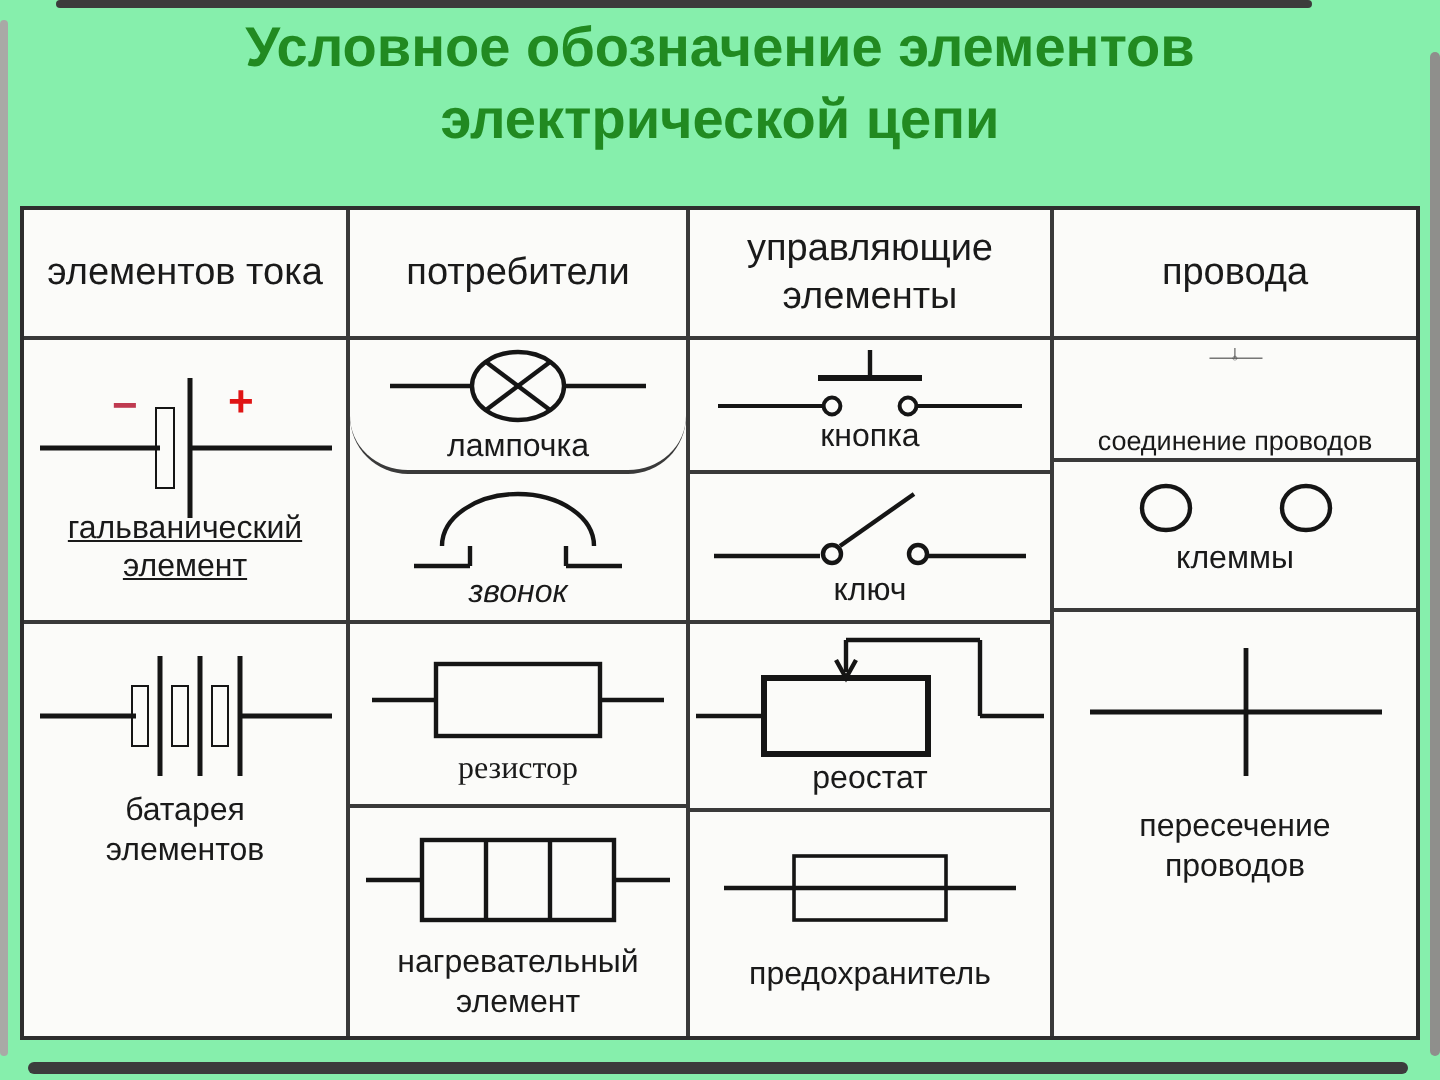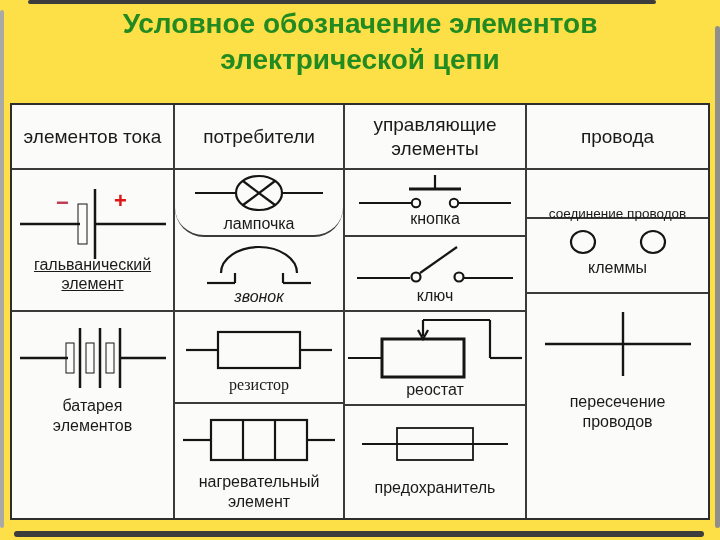--- a/index.html
+++ b/index.html
@@ -1,17 +1,17 @@
 <!DOCTYPE html>
 <html><head>
 <meta charset="utf-8">
 <style>
   html,body{margin:0;padding:0;}
   body{width:720px;height:540px;background:#e9e9e6;font-family:"Liberation Sans",sans-serif;}
-  .slide{position:relative;width:720px;height:540px;background:#fde047;overflow:hidden;box-sizing:border-box;}
+  .slide{position:relative;width:720px;height:540px;background:#86efac;overflow:hidden;box-sizing:border-box;}
   .edge{position:absolute;background:#3c3c3c;border-radius:3px;}
   .edge.top{left:28px;right:64px;top:0;height:4px;}
   .edge.bottom{left:14px;right:16px;bottom:3px;height:6px;}
   .edge.left{left:0;top:10px;bottom:12px;width:4px;background:#a9a9a6;}
   .edge.right{right:0;top:26px;bottom:12px;width:5px;background:#8f8f8c;}
 
   .title{position:absolute;top:6px;left:50%;transform:translateX(-50%);width:640px;
          text-align:center;font-size:28px;font-weight:bold;color:#218a21;line-height:1.3;}
 
   .table{position:absolute;left:10px;top:103px;width:700px;height:417px;
@@ -165,21 +165,21 @@
         <div class="cell last">
           <svg class="sym" style="margin-top:16px;" width="150" height="44" viewBox="0 0 150 44">
             <rect x="37" y="6" width="76" height="32" stroke-width="1.8"></rect>
             <line x1="2" y1="22" x2="148" y2="22" stroke-width="2.2"></line>
           </svg>
           <div class="lbl" style="margin-top:12px;">предохранитель</div>
         </div>
       </div>
 
       <div class="col w4">
-        <div class="cell" style="height:49px;gap:32px;">
+        <div class="cell" style="height:61px;gap:32px;">
           <svg class="sym" style="margin-top:4px;" width="150" height="36" viewBox="0 0 150 36">
             <line x1="2" y1="28" x2="148" y2="28" stroke-width="2.4"></line>
             <line x1="72" y1="0" x2="72" y2="28" stroke-width="2.2"></line>
             <circle cx="72" cy="28" r="5.5" fill="#151515" stroke="none"></circle>
           </svg>
           <div class="lbl small">соединение проводов</div>
         </div>
         <div class="cell" style="height:75px;">
           <svg class="sym" style="margin-top:10px;" width="120" height="26" viewBox="0 0 120 26">
             <ellipse cx="25" cy="13" rx="12" ry="11" stroke-width="2.2"></ellipse>

